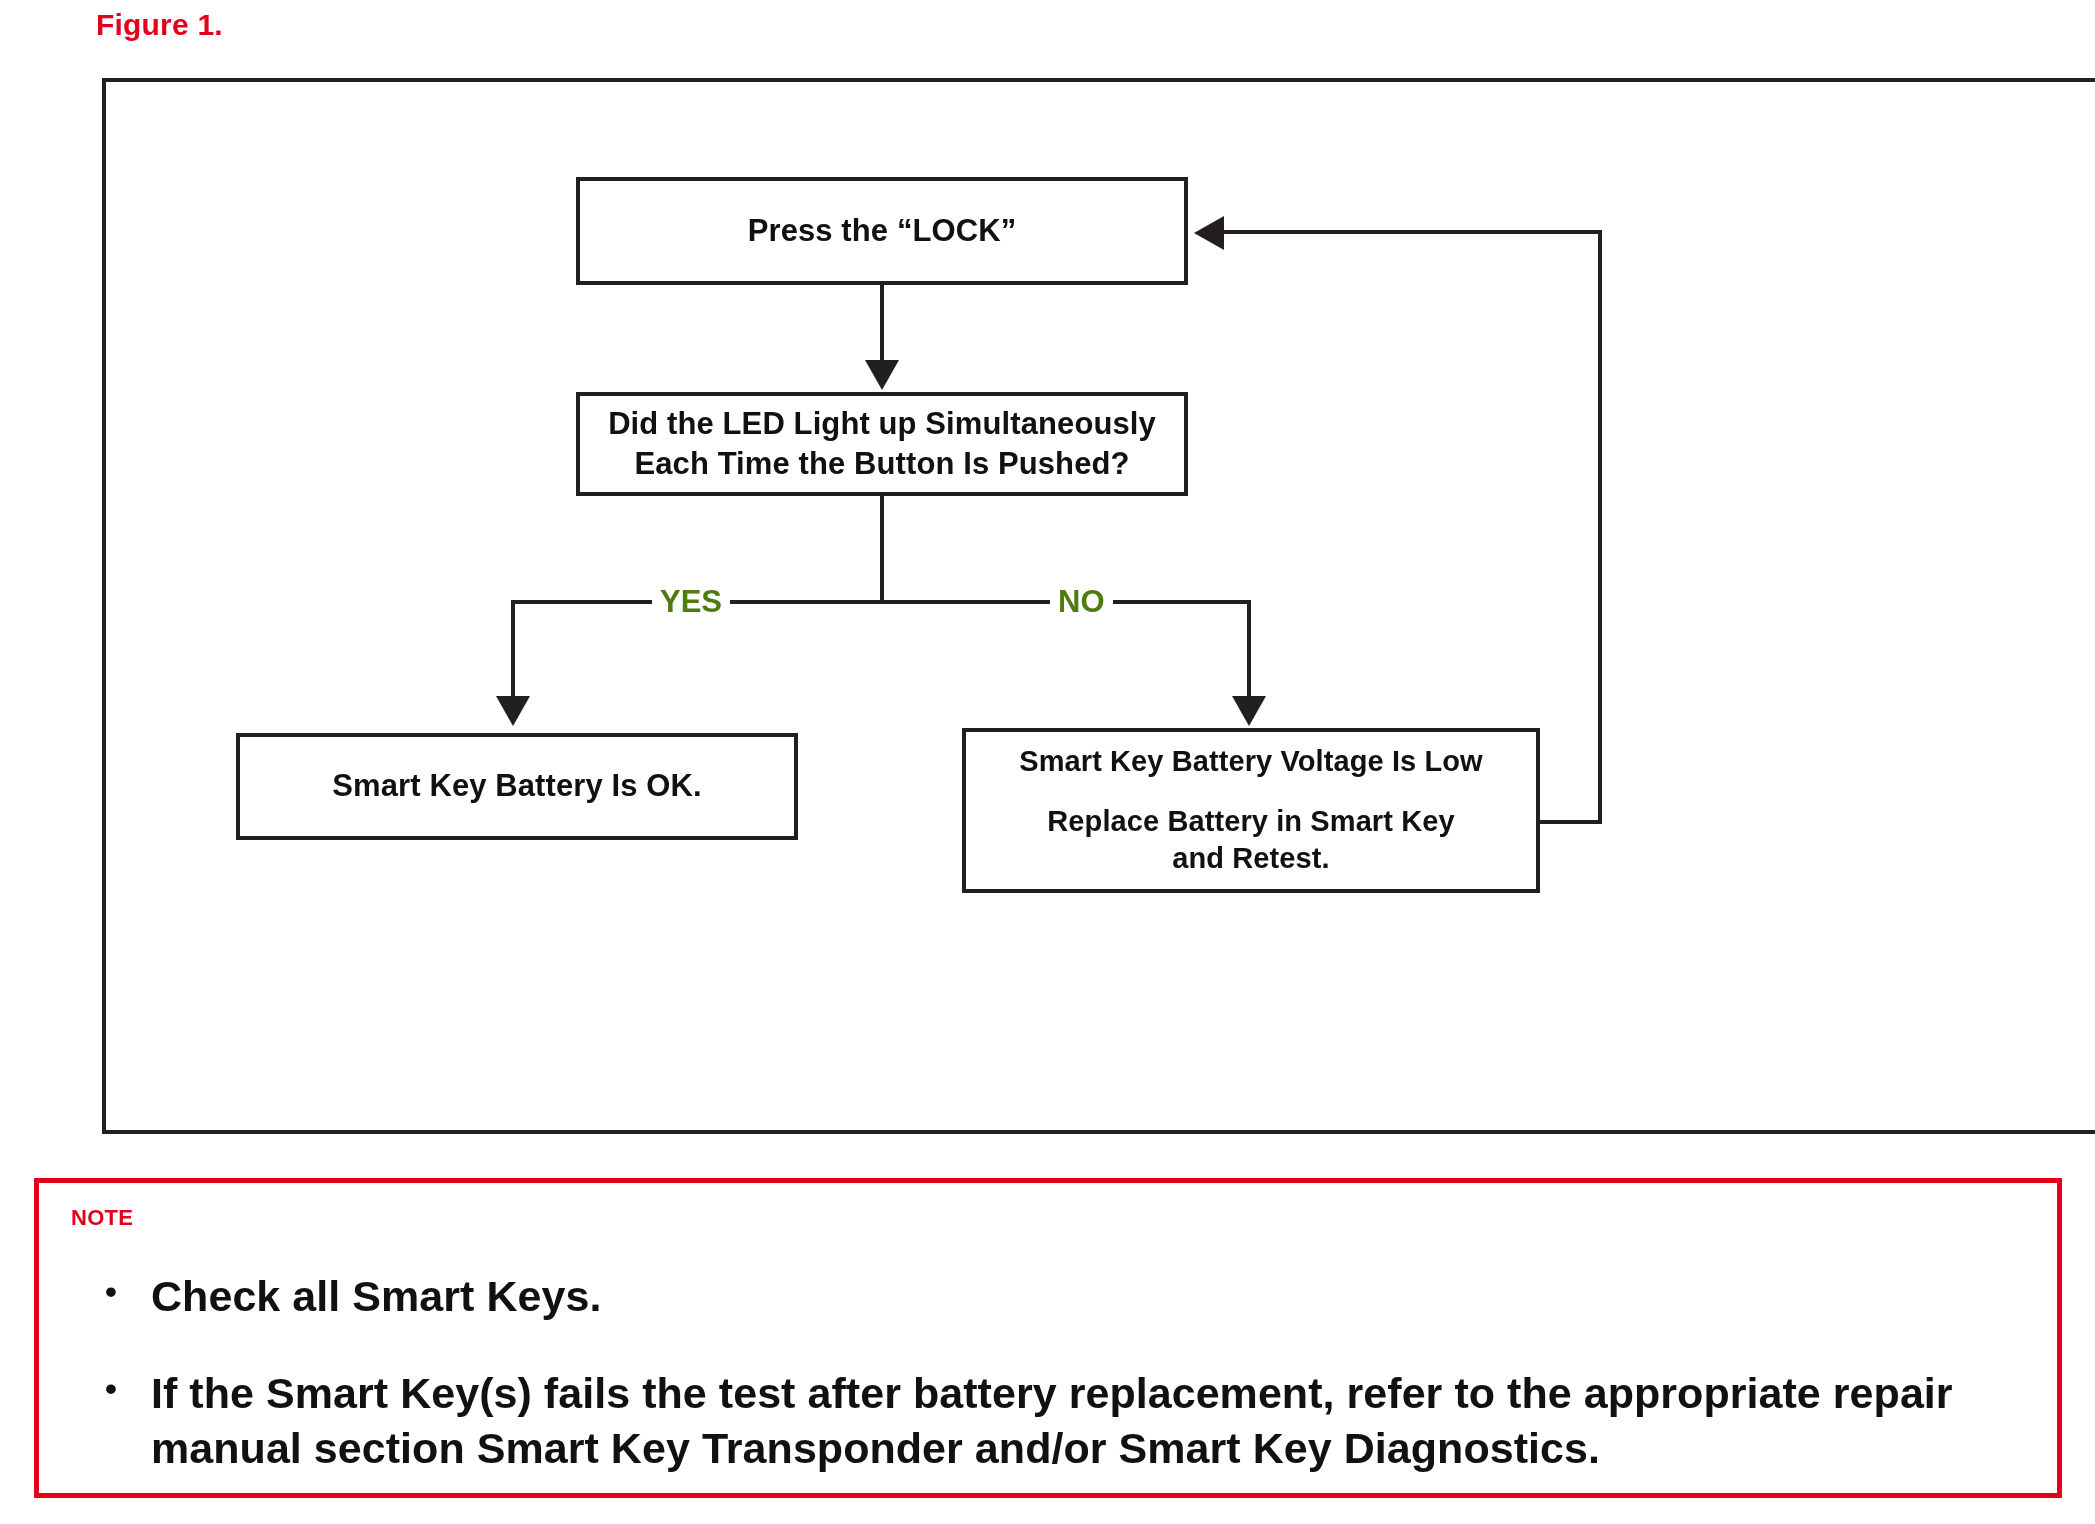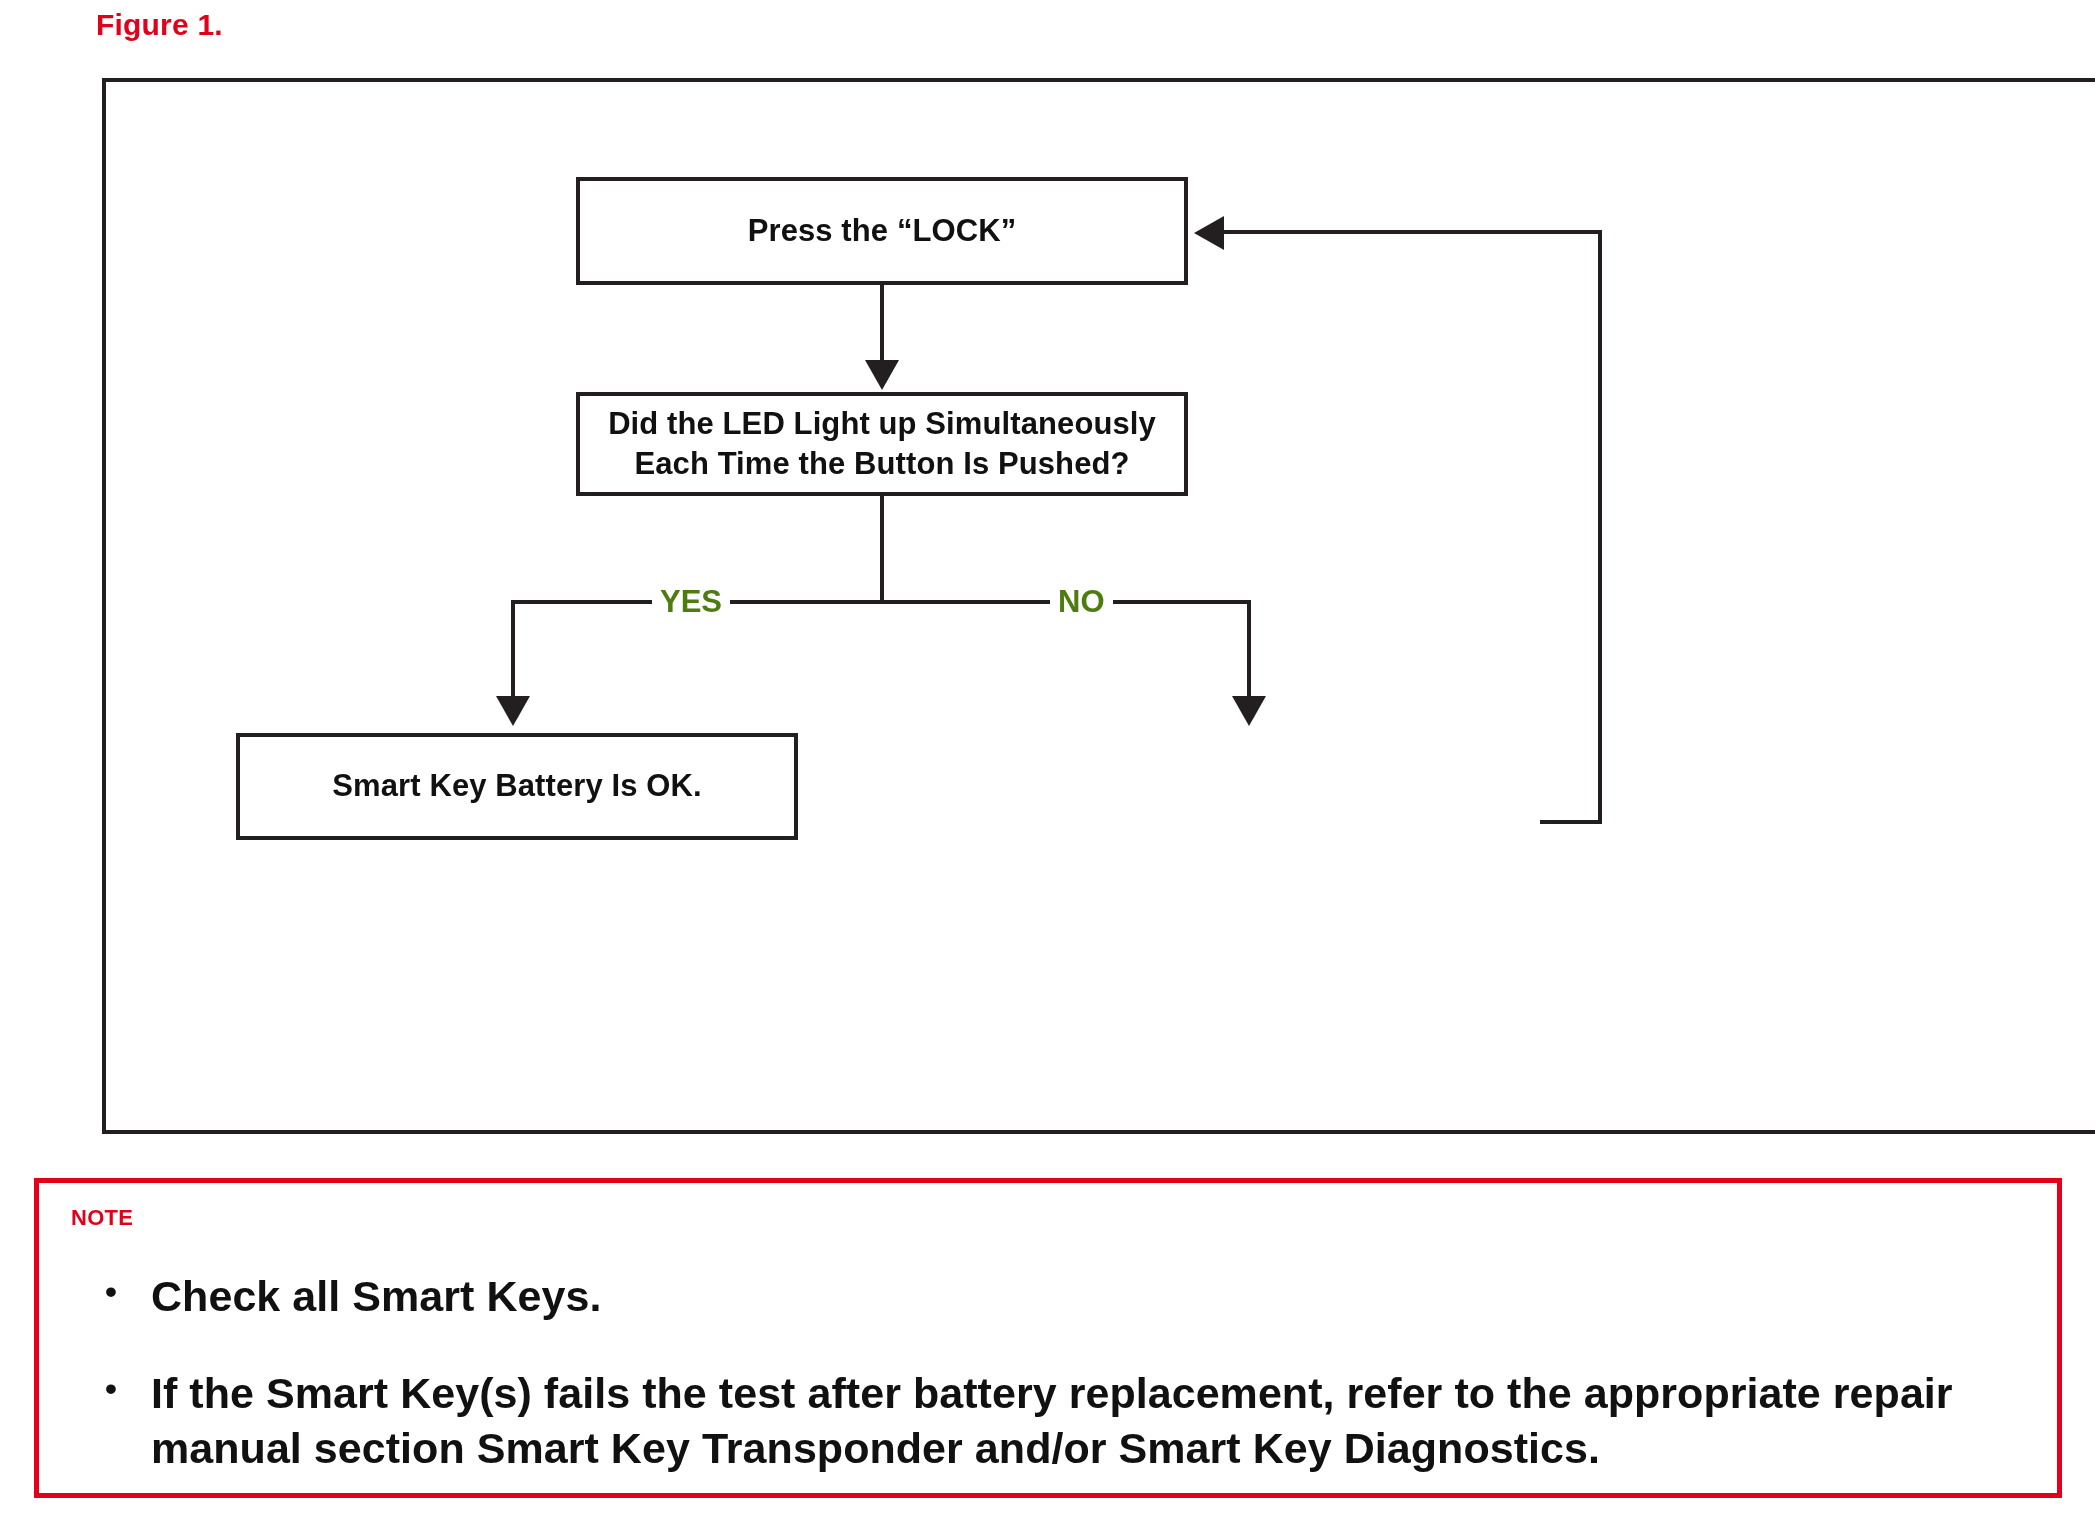--- a/index.html
+++ b/index.html
@@ -228,20 +228,28 @@
 
     <div class="vline" id="conn-no"></div>
     <div class="arrow-down" id="arrow-no"></div>
 
     <div class="flow-box" id="box-ok">
       <span class="lines">
         <span class="line">Smart Key Battery Is OK.</span>
       </span>
     </div>
 
+    <div class="flow-box" id="box-low">
+      <span class="lines">
+        <span class="line">Smart Key Battery Voltage Is Low</span>
+        <span class="line spacer"></span>
+        <span class="line">Replace Battery in Smart Key</span>
+        <span class="line">and Retest.</span>
+      </span>
+    </div>
 
     <div class="hline" id="feedback-h-bottom"></div>
     <div class="vline" id="feedback-v"></div>
     <div class="hline" id="feedback-h-top"></div>
     <div class="arrow-left" id="arrow-feedback"></div>
 
   </div>
 
   <div class="note-panel">
     <div class="note-title">NOTE</div>

